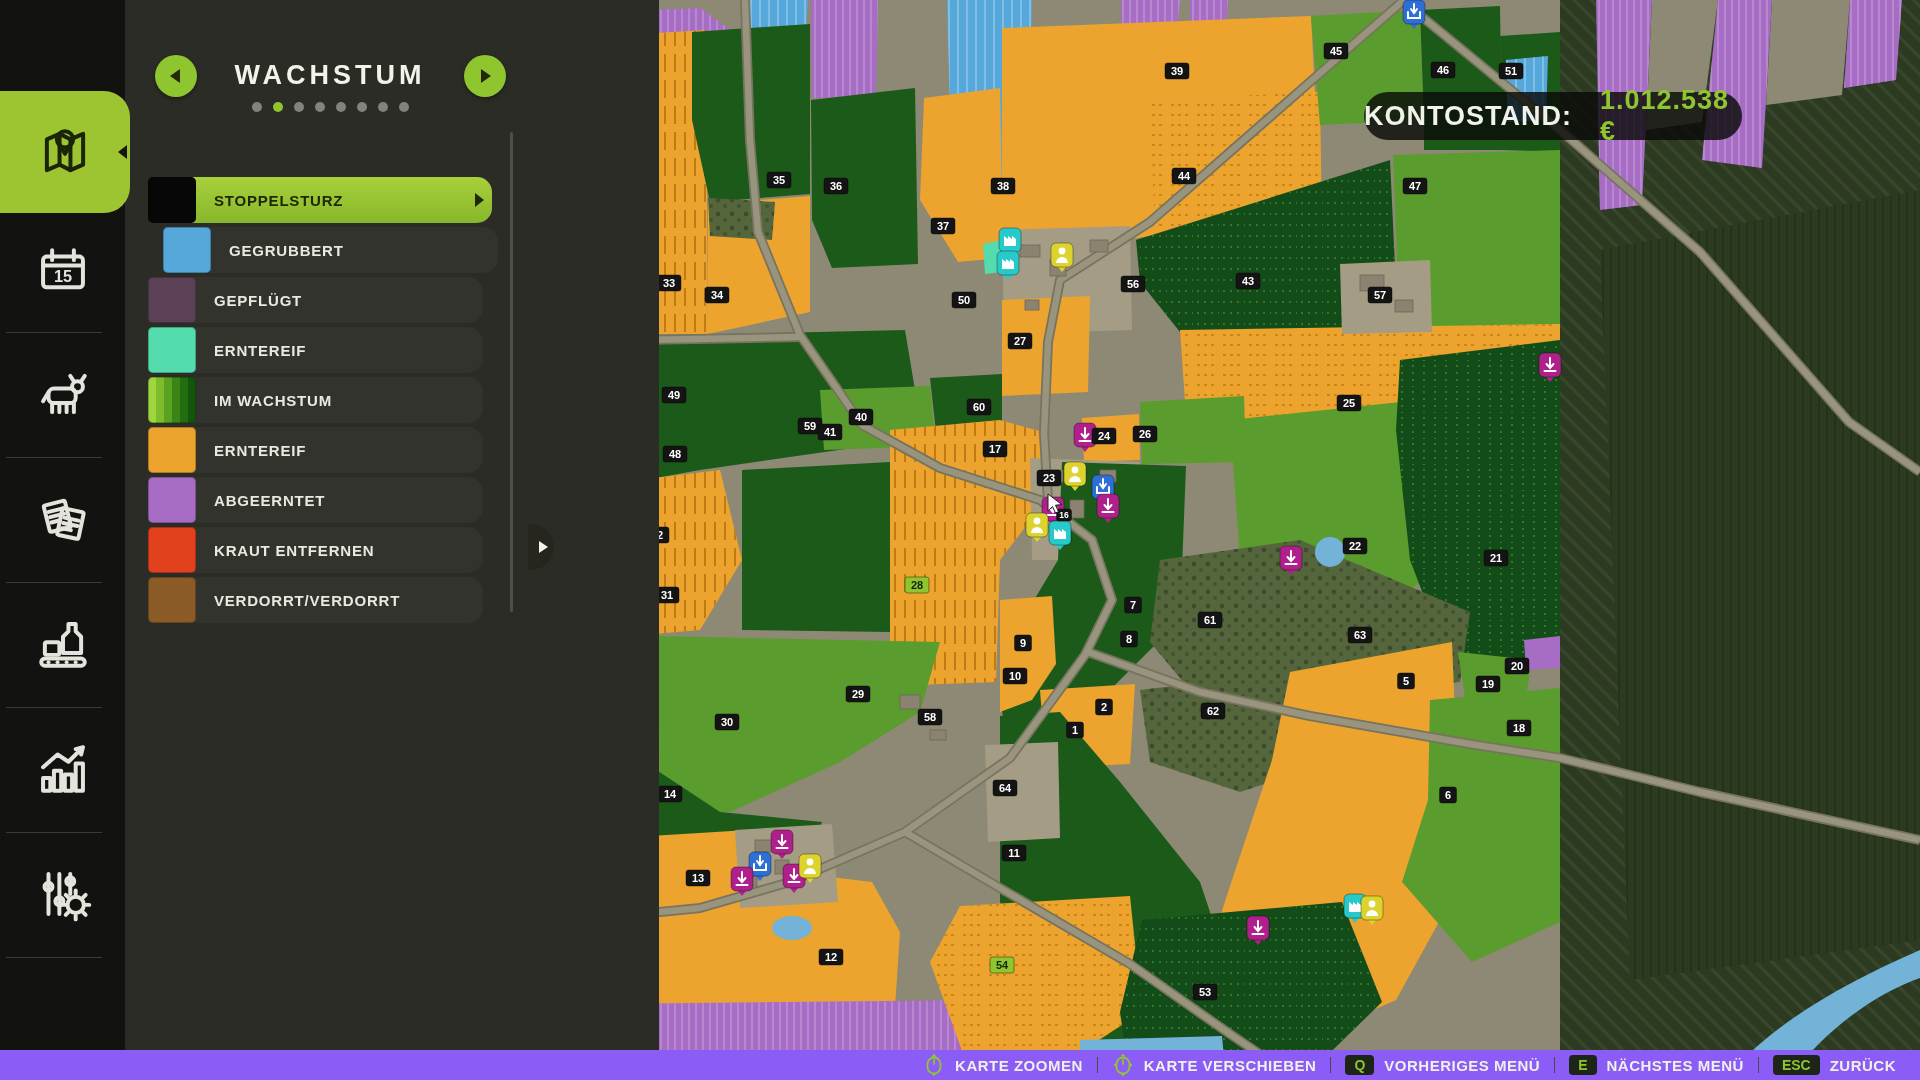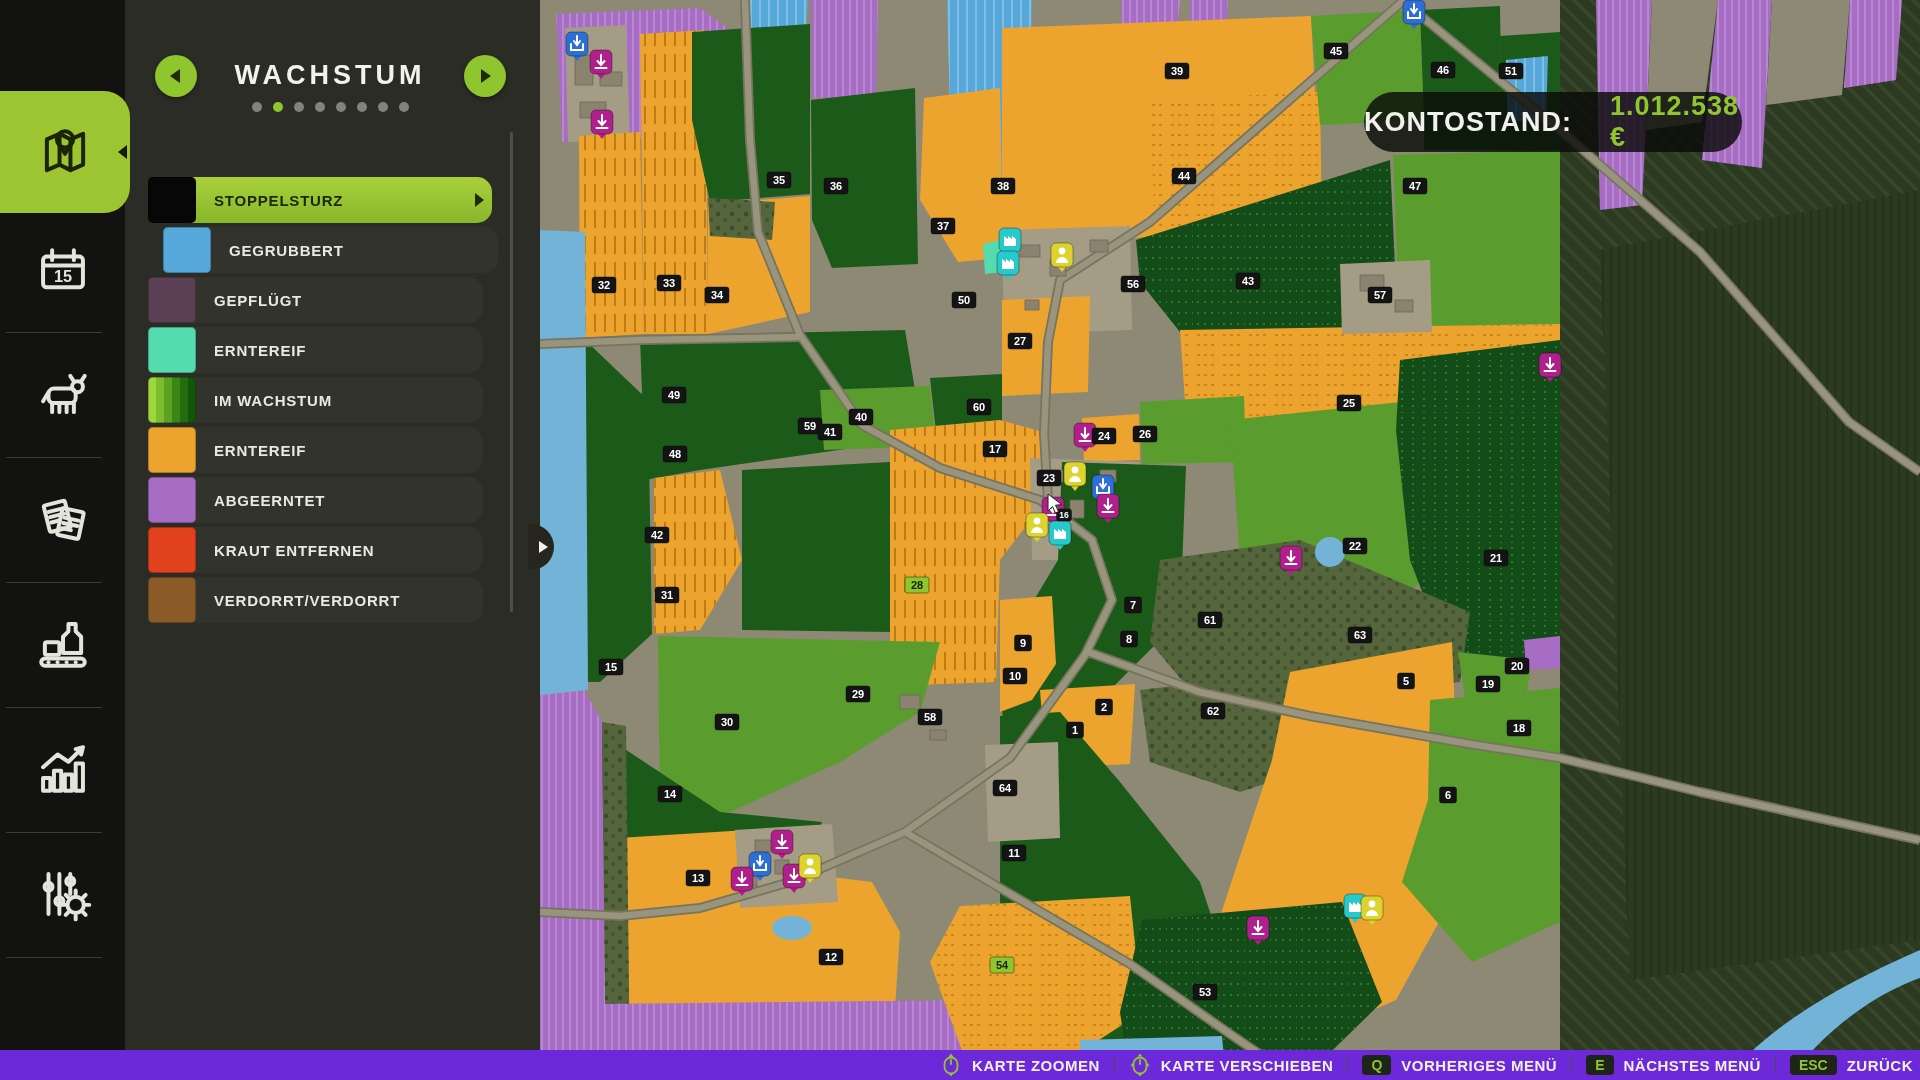--- a/index.html
+++ b/index.html
@@ -9,21 +9,21 @@
 
   
   #sidebar{position:absolute;left:0;top:0;width:125px;height:1080px;background:#121210;z-index:30;}
   .sb-item{position:absolute;left:0;width:125px;height:122px;display:flex;align-items:center;justify-content:center;cursor:pointer;}
   .sb-item svg{width:58px;height:58px;}
   .sb-item.active{background:#9dc531;border-radius:0 26px 26px 0;width:130px;}
   .sb-sep{position:absolute;left:6px;width:96px;height:1px;background:#3a3a36;}
   .sb-notch{position:absolute;left:118px;width:0;height:0;border-top:7px solid transparent;border-bottom:7px solid transparent;border-right:9px solid #161614;}
 
   
-  #panel{position:absolute;left:125px;top:0;width:415px;height:1080px;background:#2c2c27;z-index:20;}
+  #panel{position:absolute;left:125px;top:0;width:498px;height:1080px;background:#2c2c27;z-index:20;padding-left:36px;}
   .nav-btn{position:absolute;top:55px;width:42px;height:42px;border-radius:50%;background:#8fc52f;display:flex;align-items:center;justify-content:center;cursor:pointer;box-shadow:0 2px 4px rgba(0,0,0,.4);}
   .nav-btn .tri{width:0;height:0;}
   #btn-prev{left:30px;}
   #btn-next{left:339px;}
   #btn-prev .tri{border-top:7px solid transparent;border-bottom:7px solid transparent;border-right:10px solid #222a08;margin-right:2px;}
   #btn-next .tri{border-top:7px solid transparent;border-bottom:7px solid transparent;border-left:10px solid #222a08;margin-left:2px;}
   #panel-title{position:absolute;left:0;top:60px;width:410px;text-align:center;color:#f3f3ea;font-size:27px;font-weight:bold;letter-spacing:4px;}
   #dots{position:absolute;left:0;top:102px;width:410px;display:flex;justify-content:center;gap:11px;}
   .dot{width:10px;height:10px;border-radius:50%;background:#83837d;}
   .dot.on{background:#8fc52f;}
@@ -42,26 +42,26 @@
   #deselect-row .key{position:absolute;right:4px;top:4px;width:26px;height:24px;background:#161a10;border-radius:4px;color:#8fc52f;font-size:14px;font-weight:bold;display:flex;align-items:center;justify-content:center;}
 
   #collapse-tab{position:absolute;left:528px;top:524px;width:26px;height:46px;background:#26261f;border-radius:0 23px 23px 0;z-index:25;display:flex;align-items:center;justify-content:center;cursor:pointer;}
   #collapse-tab .tri{width:0;height:0;border-top:6px solid transparent;border-bottom:6px solid transparent;border-left:9px solid #f2f2ec;margin-left:4px;}
 
   
   #map{position:absolute;left:540px;top:0;width:1380px;height:1080px;z-index:1;background:#8d8974;}
   #map svg{display:block;}
 
   
-  #kontostand{position:absolute;left:1364px;top:92px;width:378px;height:60px;border-radius:30px;background:rgba(10,11,8,.82);z-index:40;display:flex;align-items:center;justify-content:center;gap:12px;}
+  #kontostand{position:absolute;left:1364px;top:92px;width:378px;height:48px;border-radius:30px;background:rgba(10,11,8,.82);z-index:40;display:flex;align-items:center;justify-content:center;gap:2px;}
   #kontostand .kl{color:#f2f2ec;font-size:27px;font-weight:bold;letter-spacing:1px;}
   #kontostand .ka{color:#8fc52f;font-size:27px;font-weight:bold;letter-spacing:1px;margin-left:26px;}
 
   
-  #bottombar{position:absolute;left:0;top:1050px;width:1920px;height:30px;background:#6d28d9;z-index:50;display:flex;align-items:center;justify-content:flex-end;padding-right:7px;box-sizing:border-box;gap:14px;}
+  #bottombar{position:absolute;left:0;top:1050px;width:1920px;height:30px;background:#8b5cf6;z-index:50;display:flex;align-items:center;justify-content:flex-end;padding-right:24px;box-sizing:border-box;gap:14px;}
   .bb-item{display:flex;align-items:center;gap:10px;cursor:pointer;}
   .bb-label{color:#f0f0ea;font-size:15px;font-weight:bold;letter-spacing:.5px;white-space:nowrap;}
   .bb-key{background:#1d2418;border-radius:4px;color:#8fc52f;font-size:14px;font-weight:bold;padding:2px 9px;}
   .bb-sep{width:1px;height:16px;background:#4a4a46;}
 </style>
 </head>
 <body>
 
 <div id="stage">
 

